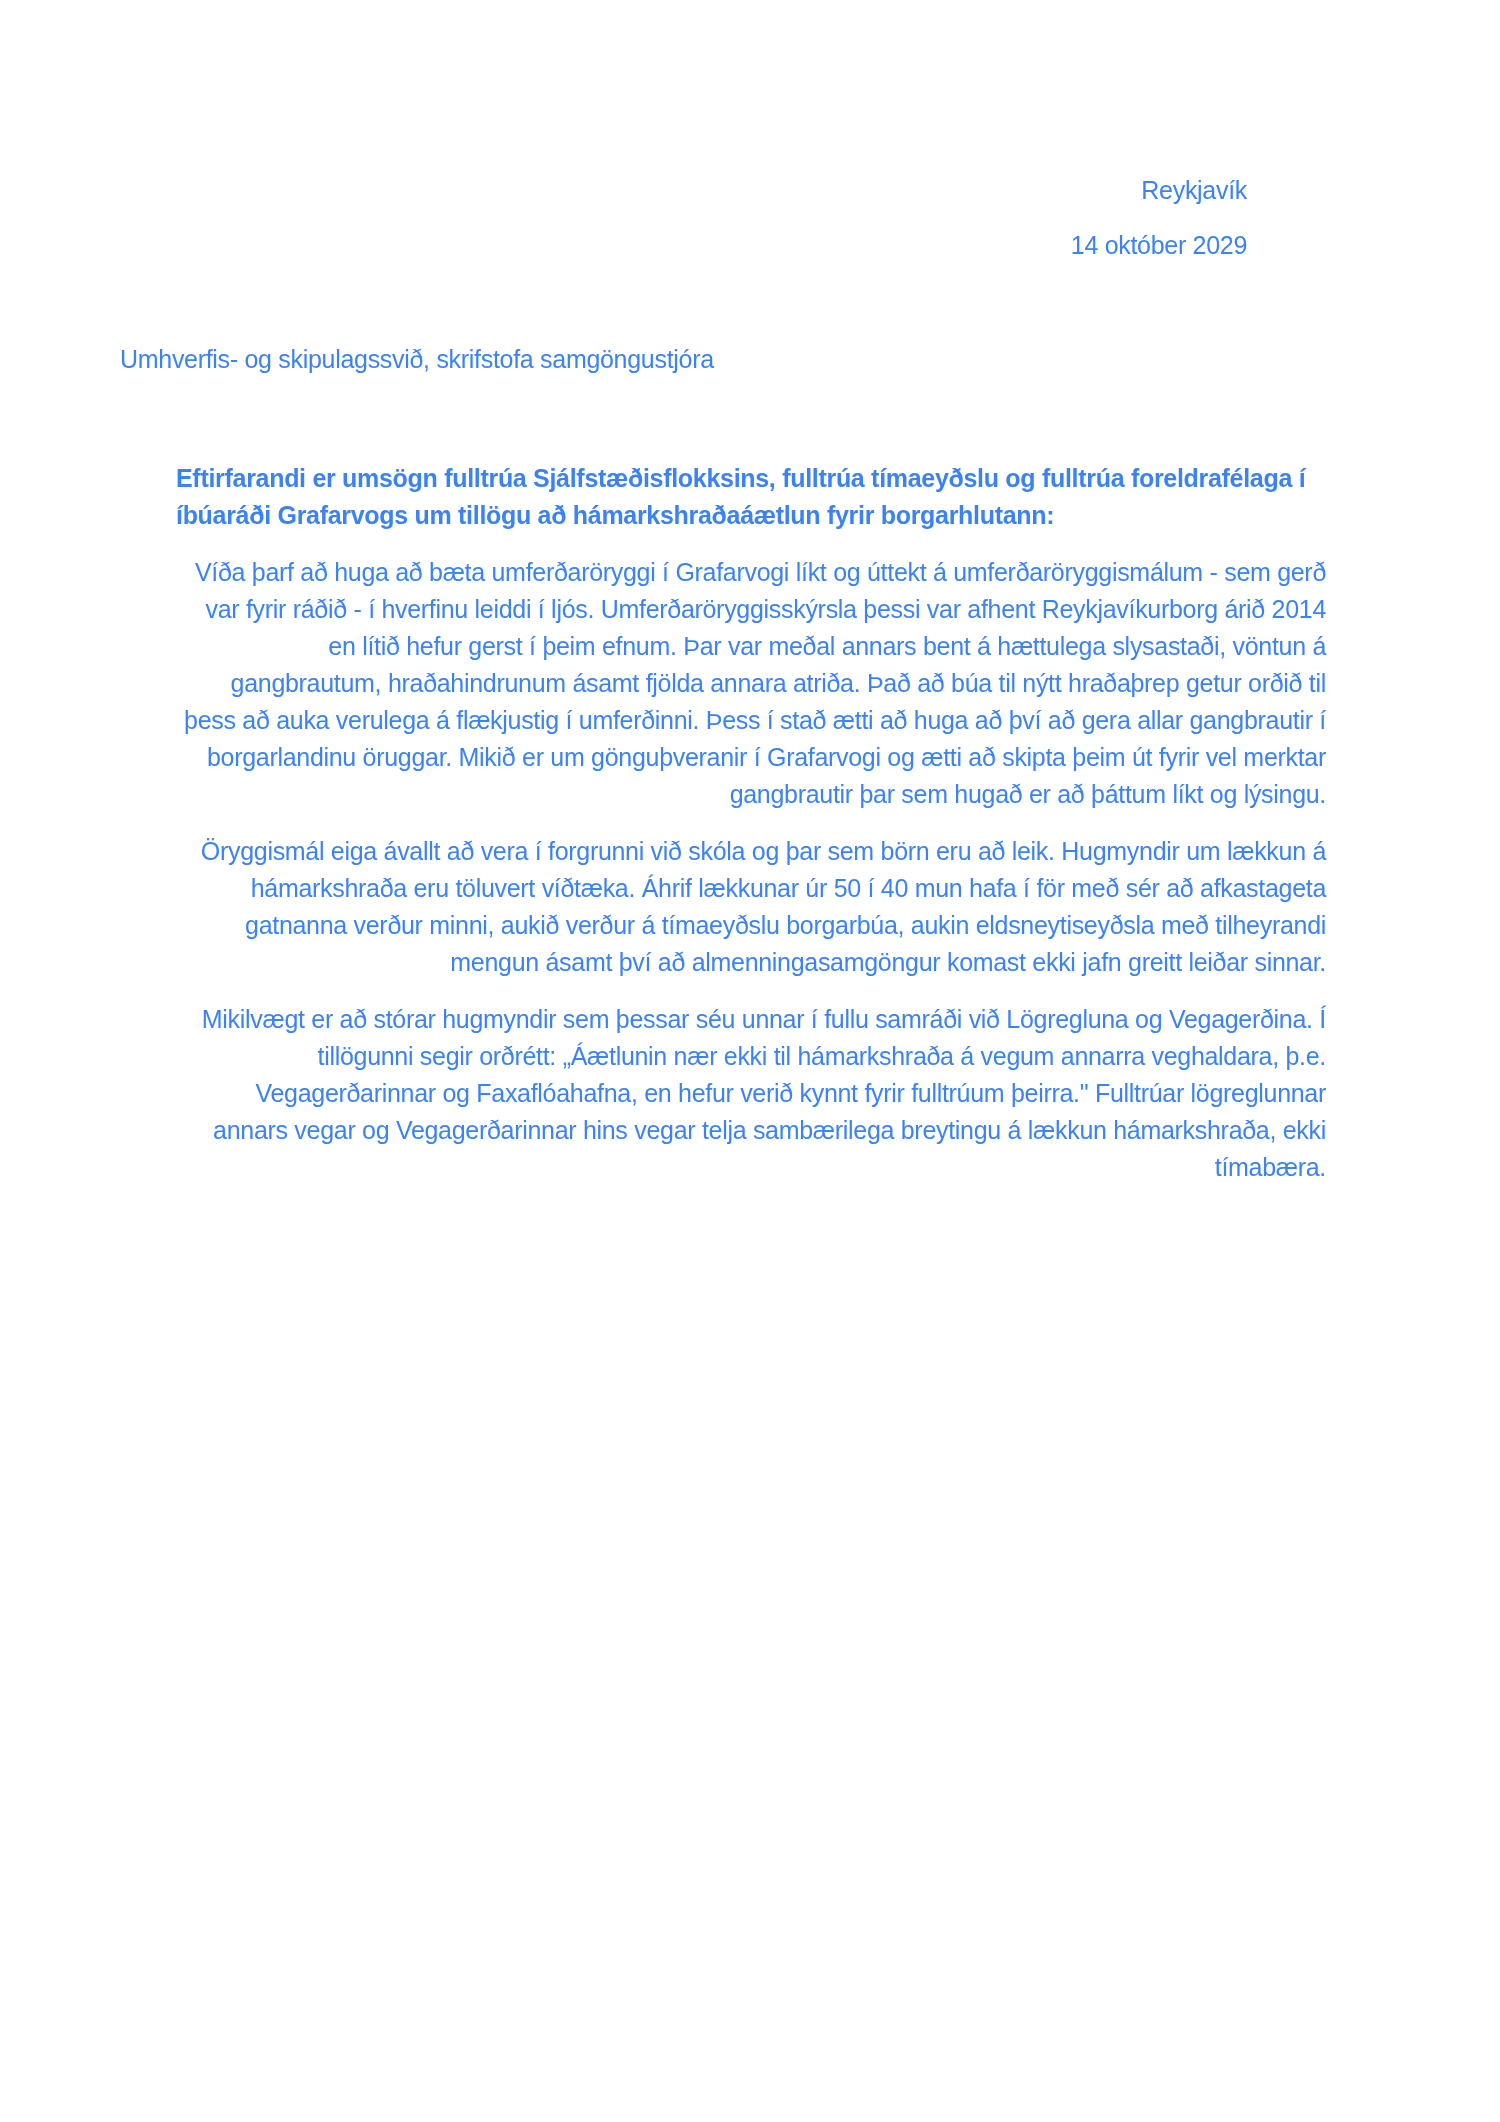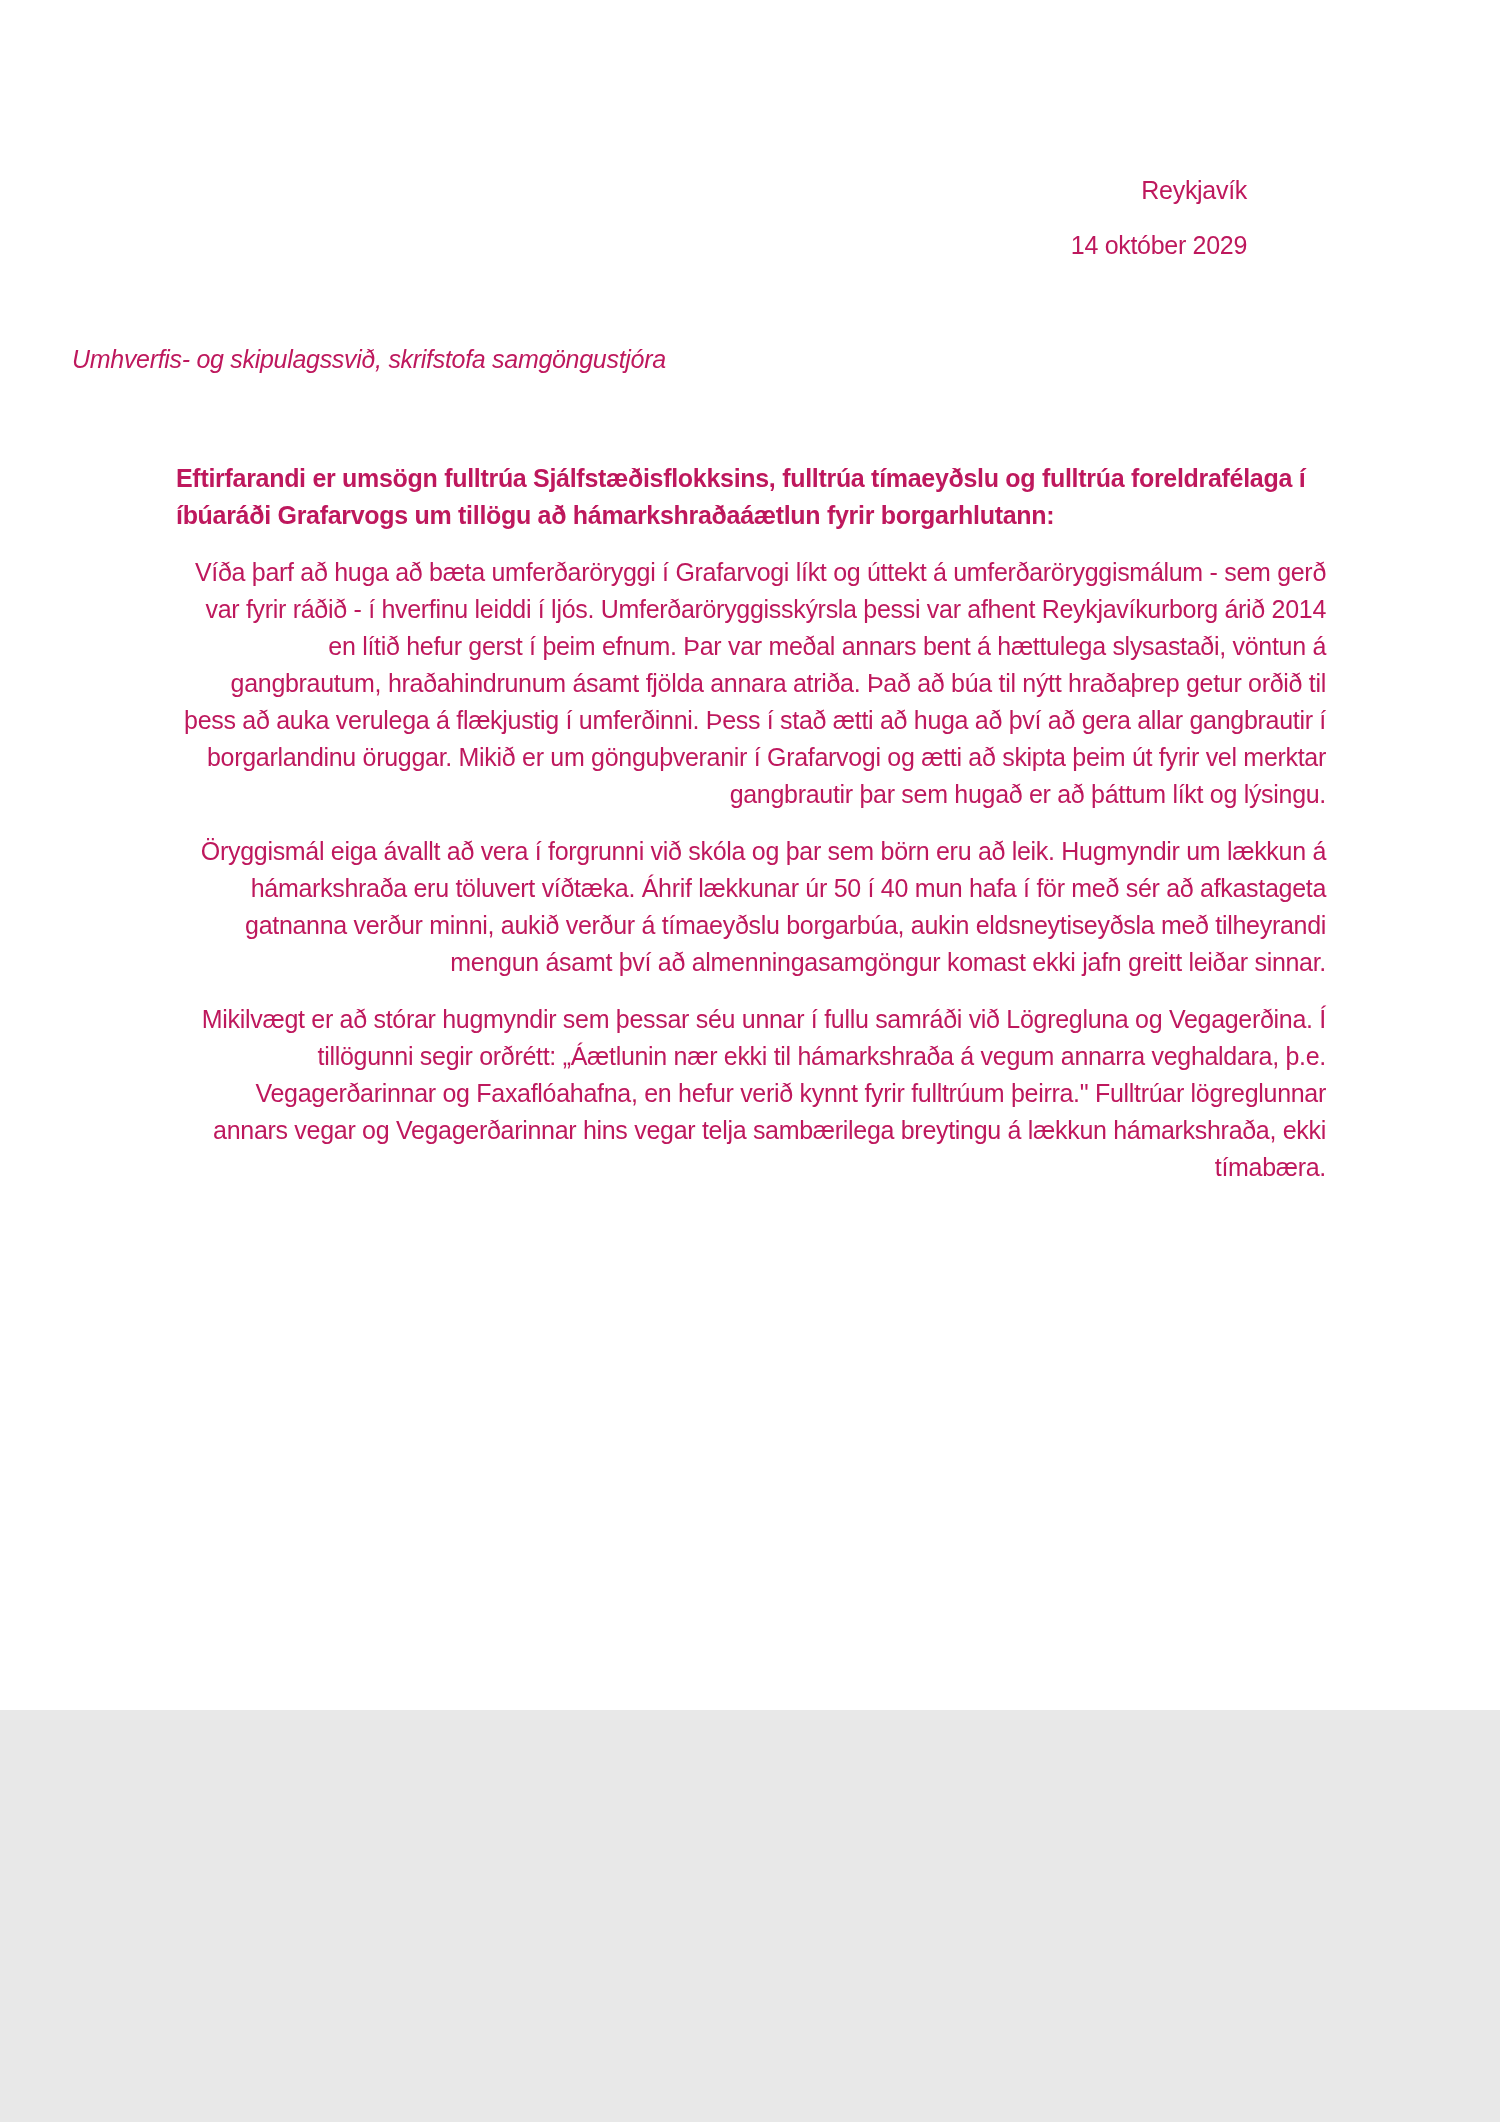--- a/index.html
+++ b/index.html
@@ -1,39 +1,38 @@
 <!DOCTYPE html>
 <html><head>
 <meta charset="utf-8">
 <style>
   * { margin: 0; padding: 0; box-sizing: border-box; }
   html, body { background: #e8e8e8; }
   .page {
     position: relative;
     width: 1500px;
-    height: 1710px;
+    height: 2122px;
     margin: 0 auto;
     background: #ffffff;
     font-family: "Liberation Sans", sans-serif;
     font-size: 25px;
     line-height: 37px;
     letter-spacing: -0.3px;
-    color: #be185d;
+    color: #3b82f6;
     overflow: hidden;
   }
   .letterhead {
     padding-top: 172px;
     padding-right: 253px;
     text-align: right;
   }
   .letterhead .place { margin-bottom: 18px; }
   .recipient {
-    margin: 77px 0 0 72px;
+    margin: 77px 0 0 120px;
     width: 1150px;
-    font-style: italic;
   }
   .statement-heading {
     margin: 82px 0 0 176px;
     width: 1150px;
     font-weight: 700;
   }
   .para {
     margin: 20px 0 0 176px;
     width: 1150px;
     text-align: right;

